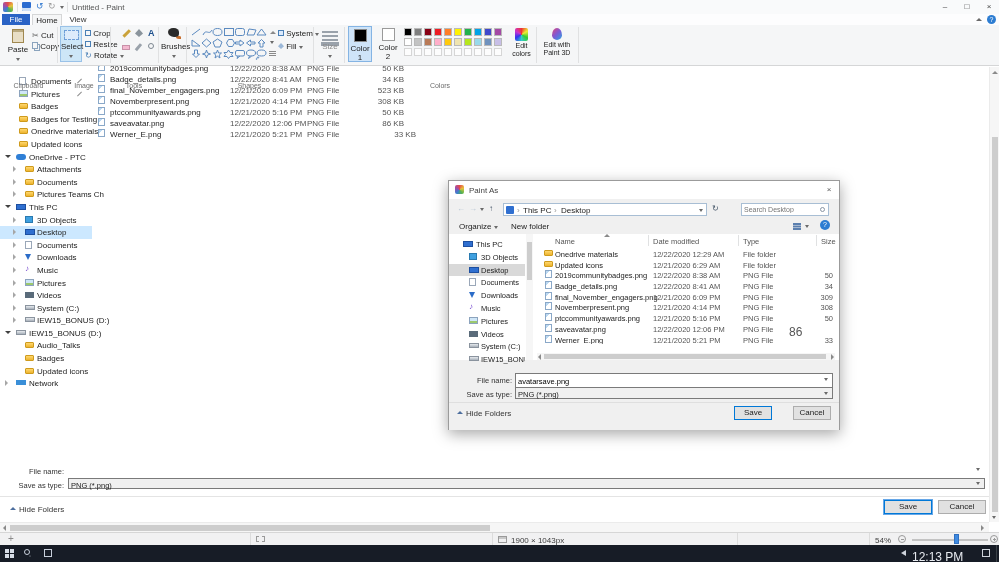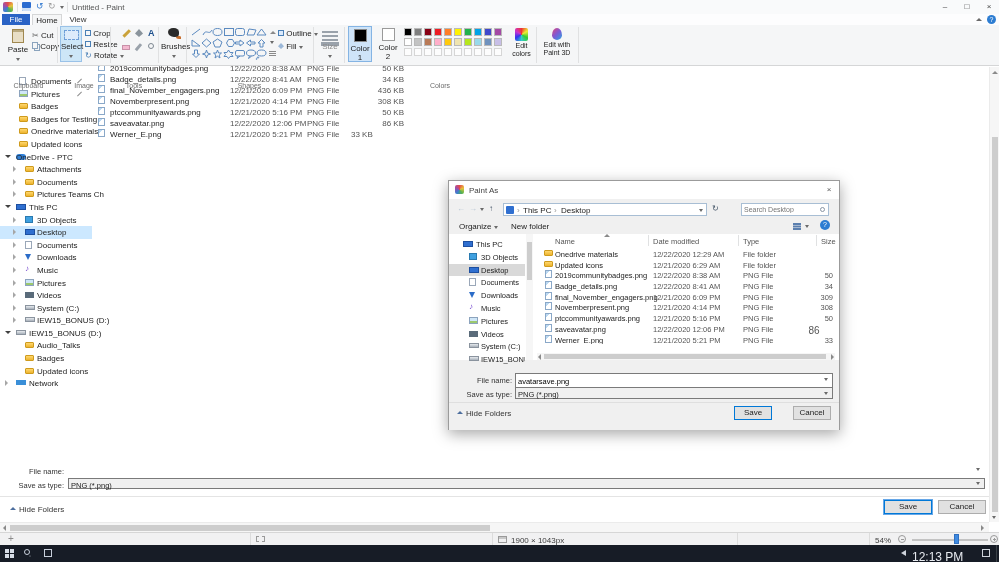--- a/index.html
+++ b/index.html
@@ -62,21 +62,21 @@
         <span class="cell" style="left:16px">Badge_details.png</span>
         <span class="cell" style="left:136px;color:#555">12/22/2020 8:41 AM</span>
         <span class="cell" style="left:213px;color:#555">PNG File</span>
         <span class="cell" style="left:272px;width:38px;text-align:right;color:#555">34 KB</span>
       </div>
     <div class="lrow">
         <i class="ic ic-png" style="left:4px;top:1px"></i>
         <span class="cell" style="left:16px">final_November_engagers.png</span>
         <span class="cell" style="left:136px;color:#555">12/21/2020 6:09 PM</span>
         <span class="cell" style="left:213px;color:#555">PNG File</span>
-        <span class="cell" style="left:272px;width:38px;text-align:right;color:#555">436 KB</span>
+        <span class="cell" style="left:272px;width:38px;text-align:right;color:#555">523 KB</span>
       </div>
     <div class="lrow">
         <i class="ic ic-png" style="left:4px;top:1px"></i>
         <span class="cell" style="left:16px">Novemberpresent.png</span>
         <span class="cell" style="left:136px;color:#555">12/21/2020 4:14 PM</span>
         <span class="cell" style="left:213px;color:#555">PNG File</span>
         <span class="cell" style="left:272px;width:38px;text-align:right;color:#555">308 KB</span>
       </div>
     <div class="lrow">
         <i class="ic ic-png" style="left:4px;top:1px"></i>
@@ -90,21 +90,21 @@
         <span class="cell" style="left:16px">saveavatar.png</span>
         <span class="cell" style="left:136px;color:#555">12/22/2020 12:06 PM</span>
         <span class="cell" style="left:213px;color:#555">PNG File</span>
         <span class="cell" style="left:272px;width:38px;text-align:right;color:#555">86 KB</span>
       </div>
     <div class="lrow">
         <i class="ic ic-png" style="left:4px;top:1px"></i>
         <span class="cell" style="left:16px">Werner_E.png</span>
         <span class="cell" style="left:136px;color:#555">12/21/2020 5:21 PM</span>
         <span class="cell" style="left:213px;color:#555">PNG File</span>
-        <span class="cell" style="left:257px;width:38px;text-align:left;color:#555">33 KB</span>
+        <span class="cell" style="left:284px;width:38px;text-align:right;color:#555">33 KB</span>
       </div>
   </div>
 
   <div class="abs" style="left:0;top:9px;width:92px">
     <div class="trow">
         <i class="ic ic-doc" style="left:19px;top:2px"></i>
         <span class="cell" style="left:31px">Documents</span>
         <i class="pin" style="right:12px;top:3px"></i>
       </div>
     <div class="trow">
@@ -124,21 +124,21 @@
         <i class="ic ic-folder" style="left:19px;top:3px"></i>
         <span class="cell" style="left:31px">Onedrive materials</span>
       </div>
     <div class="trow">
         <i class="ic ic-folder" style="left:19px;top:3px"></i>
         <span class="cell" style="left:31px">Updated icons</span>
       </div>
     <div class="trow">
         <i class="chD" style="position:absolute;left:5px;top:4px"></i>
         <i class="ic ic-cloud" style="left:16px;top:3px"></i>
-        <span class="cell" style="left:16px">OneDrive - PTC</span>
+        <span class="cell" style="left:29px">OneDrive - PTC</span>
       </div>
     <div class="trow">
         <i class="chR" style="position:absolute;left:13px;top:3px"></i>
         <i class="ic ic-folder" style="left:25px;top:3px"></i>
         <span class="cell" style="left:37px">Attachments</span>
       </div>
     <div class="trow">
         <i class="chR" style="position:absolute;left:13px;top:3px"></i>
         <i class="ic ic-folder" style="left:25px;top:3px"></i>
         <span class="cell" style="left:37px">Documents</span>
@@ -329,21 +329,21 @@
       <path d="M48 29 L47 31.5 L50 29"></path>
       <ellipse cx="61" cy="26" rx="4.5" ry="3"></ellipse>
       <path d="M59.5 29.2 L58.5 31.5 L61.5 29.2"></path>
       <ellipse cx="71.5" cy="26" rx="4.5" ry="3"></ellipse>
       <circle cx="68" cy="30.5" r="0.7"></circle>
       <circle cx="66.5" cy="32" r="0.4"></circle>
   </svg>
   <i class="abs caretUp" style="left:270px;top:6px;border-bottom-color:#8a8a8a"></i>
   <i class="abs caret" style="left:270px;top:16px"></i>
   <span class="abs" style="left:269px;top:26px;width:7px;height:1px;background:#8a8a8a;box-shadow:0 2px 0 #8a8a8a,0 4px 0 #8a8a8a"></span>
-  <div class="abs" style="left:278px;top:4px"><span style="display:inline-block;width:6px;height:6px;border:1px solid #4a7fb5;background:#dceafc"></span> <span>Outline</span> <i class="caret"></i></div>
+  <div class="abs" style="left:278px;top:4px"><span style="display:inline-block;width:6px;height:6px;border:1px solid #4a7fb5;background:#dceafc"></span> <span>System</span> <i class="caret"></i></div>
   <div class="abs" style="left:278px;top:17px"><span style="display:inline-block;width:6px;height:6px;background:#9cb8d8;clip-path:polygon(50% 0,100% 55%,50% 100%,0 55%)"></span> <span>Fill</span> <i class="caret"></i></div>
   <div class="grplabel" style="left:186px;width:127px">Shapes</div>
   <div class="abs vline" style="left:313px;top:2px;height:36px"></div>
 
   <div class="abs" style="left:316px;top:1px;width:28px;height:36px;text-align:center">
     <span style="display:inline-block;margin-top:3px;width:16px;height:2px;background:#9aa2ab;box-shadow:0 4px 0 #9aa2ab,0 8px 0 0 #9aa2ab,0 12px 0 1px #9aa2ab"></span>
     <div style="margin-top:7px;color:#8a8a8a">Size</div>
     <i class="caret"></i>
   </div>
   <div class="abs vline" style="left:344px;top:2px;height:36px"></div>
@@ -535,21 +535,21 @@
           <span class="cell" style="left:18px;font-size:7.5px">ptccommunityawards.png</span>
           <span class="cell" style="left:116px;font-size:7.5px;color:#555">12/21/2020 5:16 PM</span>
           <span class="cell" style="left:206px;font-size:7.5px;color:#555">PNG File</span>
           <span class="cell" style="left:258px;width:38px;text-align:right;font-size:7.5px;color:#555">50</span>
         </div>
       <div class="flrow">
           <i class="ic ic-png" style="left:8px;top:1px"></i>
           <span class="cell" style="left:18px;font-size:7.5px">saveavatar.png</span>
           <span class="cell" style="left:116px;font-size:7.5px;color:#555">12/22/2020 12:06 PM</span>
           <span class="cell" style="left:206px;font-size:7.5px;color:#555">PNG File</span>
-          <span class="cell" style="left:258px;width:38px;text-align:center;font-size:10px;color:#555">86</span>
+          <span class="cell" style="left:252px;width:38px;text-align:left;font-size:12px;color:#555">86</span>
         </div>
       <div class="flrow">
           <i class="ic ic-png" style="left:8px;top:1px"></i>
           <span class="cell" style="left:18px;font-size:7.5px">Werner_E.png</span>
           <span class="cell" style="left:116px;font-size:7.5px;color:#555">12/21/2020 5:21 PM</span>
           <span class="cell" style="left:206px;font-size:7.5px;color:#555">PNG File</span>
           <span class="cell" style="left:258px;width:38px;text-align:right;font-size:7.5px;color:#555">33</span>
         </div>
     </div>
     <div class="abs scroll" style="left:88px;top:119px;width:298px;height:7px">

